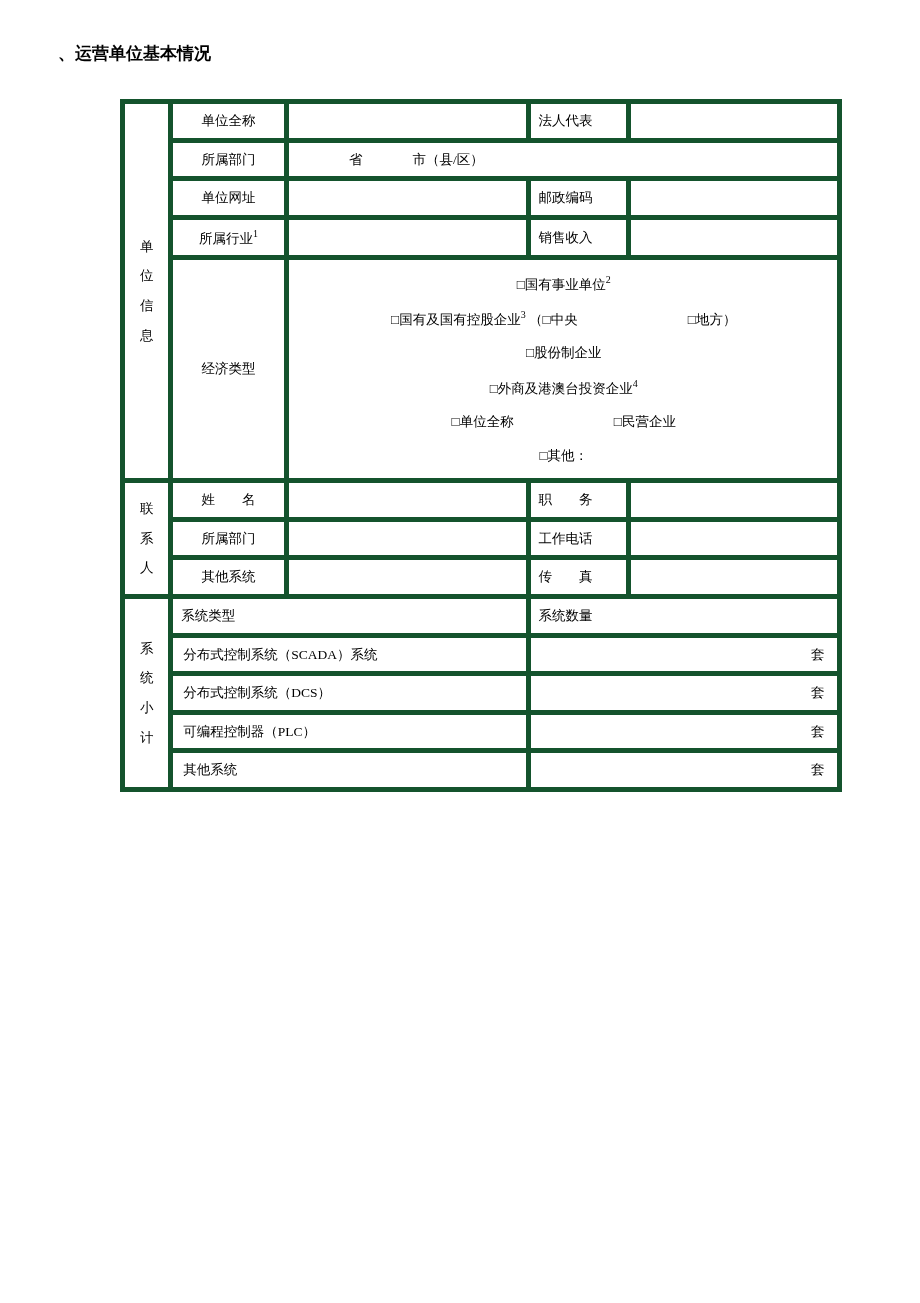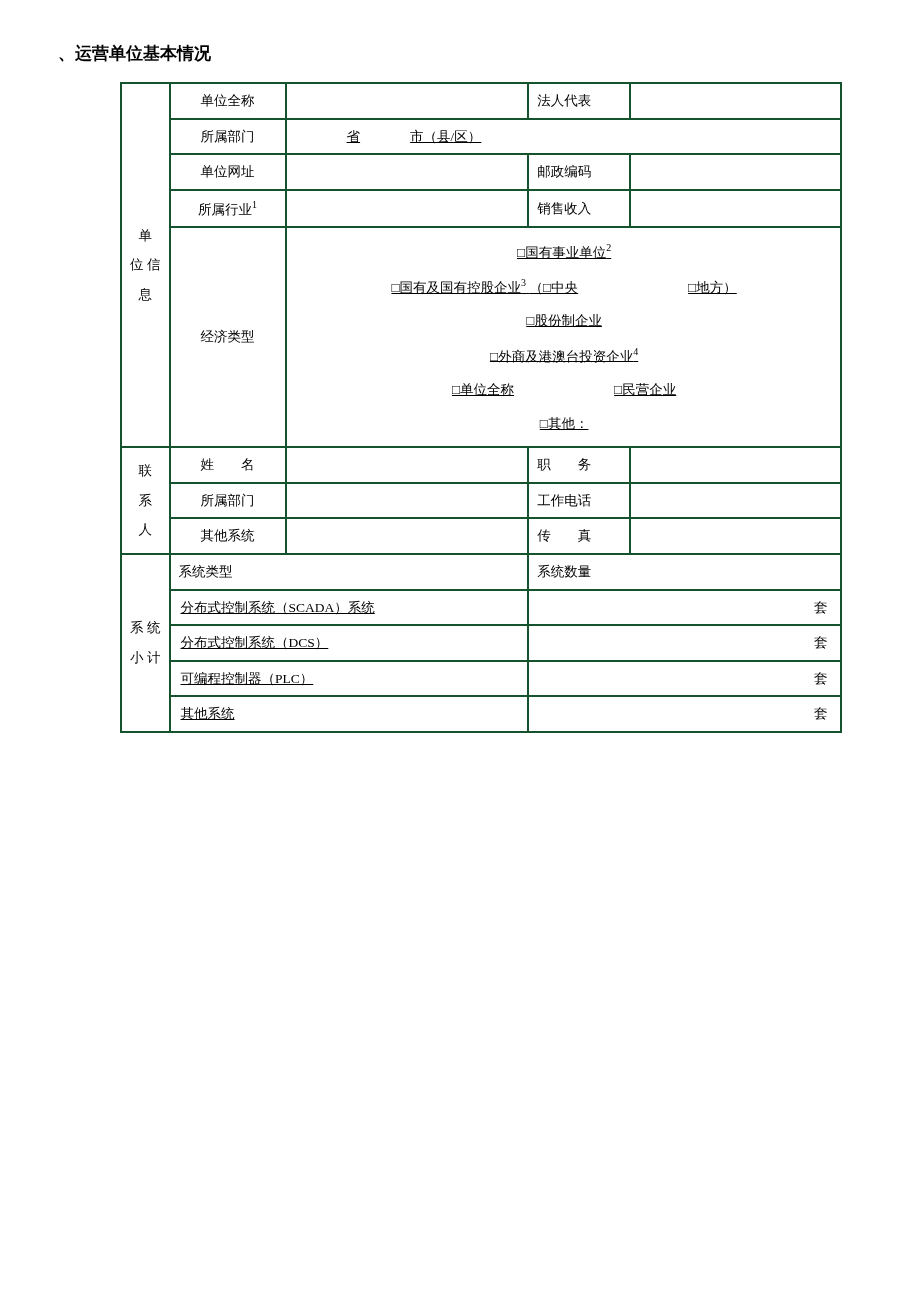--- a/index.html
+++ b/index.html
@@ -9,31 +9,31 @@
     margin: 0;
     padding: 40px 50px;
     background: #fff;
     color: #000;
     width: 920px;
     box-sizing: border-box;
   }
   .heading {
     font-size: 17px;
     font-weight: bold;
-    margin-bottom: 15px;
+    margin-bottom: 32px;
     padding-left: 8px;
   }
   table {
     border-collapse: collapse;
     width: 88%;
     margin-left: 70px;
     table-layout: fixed;
   }
   td {
-    border: 2px solid #14532d;
+    border: 5px solid #14532d;
     padding: 6px 8px;
     vertical-align: middle;
     font-size: 13.5px;
   }
   td.rowhead {
     text-align: center;
     width: 44px;
     line-height: 2.2;
   }
   td.label {
@@ -41,21 +41,20 @@
     width: 100px;
   }
   td.label2 {
     text-align: left;
     width: 90px;
   }
   td.val {
   }
   td.ileft {
     padding-left: 10px;
-    text-decoration: underline;
   }
   .econ-line { padding: 6px 0; text-align: center; }
   .sup { font-size: 10px; vertical-align: super; }
   .addr-gap { display:inline-block; width:50px; }
   .right-unit { text-align: right; padding-right: 12px; }
 </style>
 </head>
 <body>
 
 <div class="heading">、运营单位基本情况</div>

